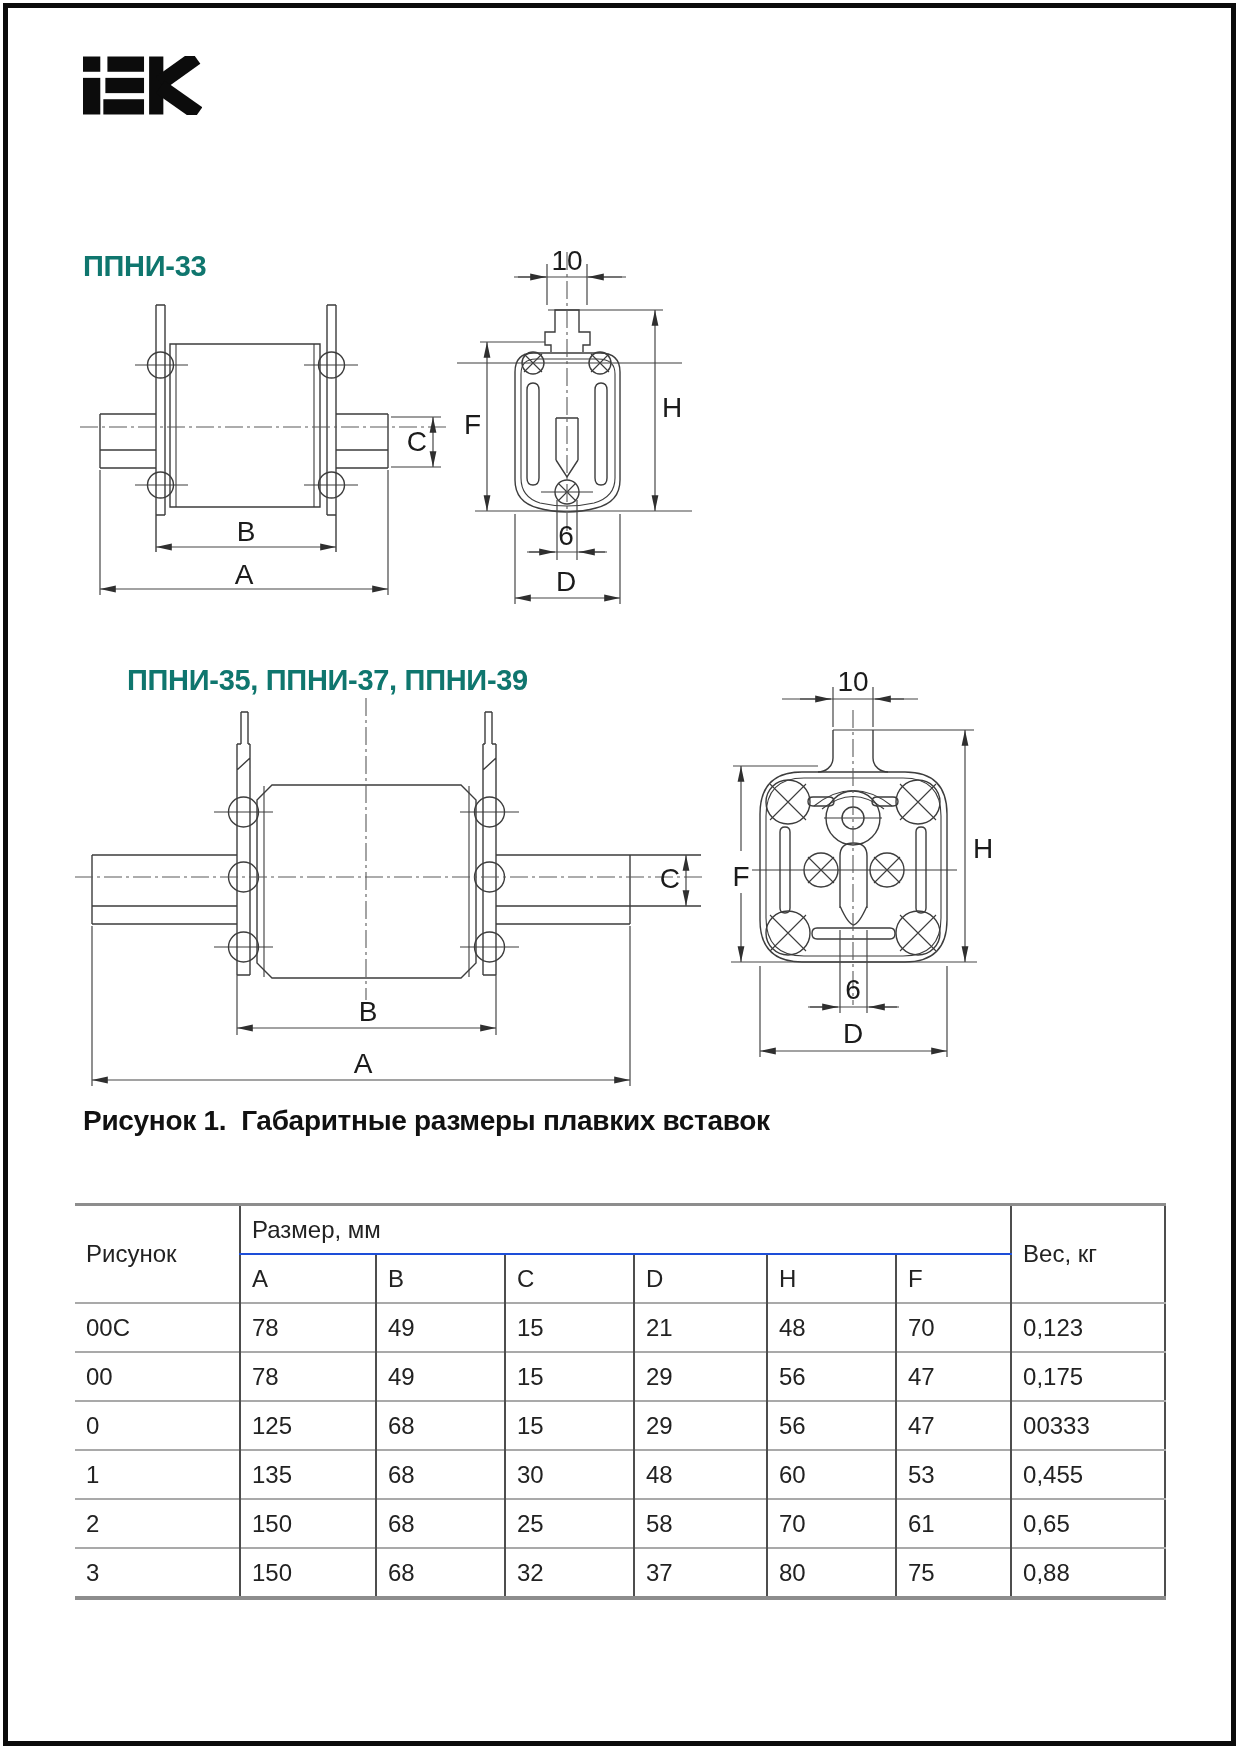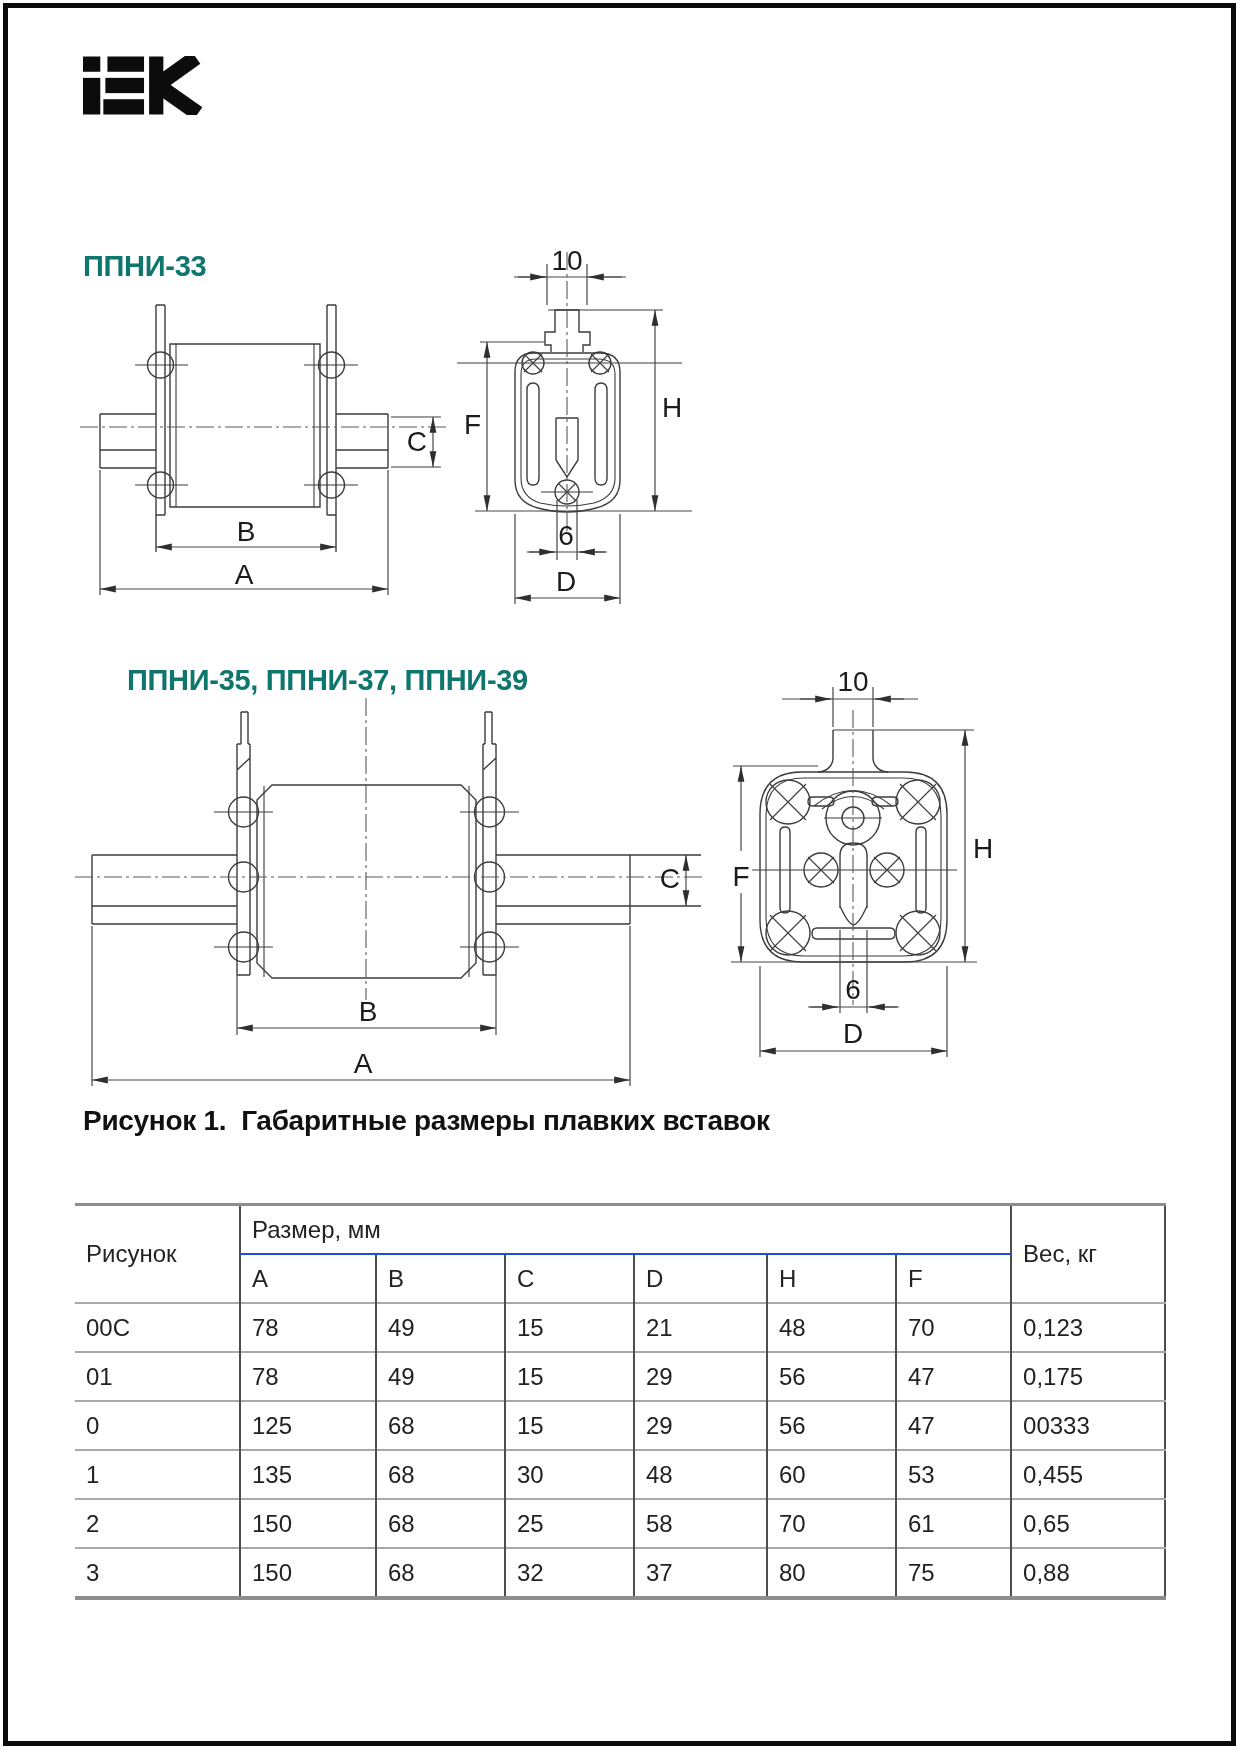--- a/index.html
+++ b/index.html
@@ -215,21 +215,21 @@
         <td>00C</td>
         <td class="vl">78</td>
         <td class="vl">49</td>
         <td class="vl">15</td>
         <td class="vl">21</td>
         <td class="vl">48</td>
         <td class="vl">70</td>
         <td class="vl">0,123</td>
       </tr>
       <tr>
-        <td>01</td>
+        <td>00</td>
         <td class="vl">78</td>
         <td class="vl">49</td>
         <td class="vl">15</td>
         <td class="vl">29</td>
         <td class="vl">56</td>
         <td class="vl">47</td>
         <td class="vl">0,175</td>
       </tr>
       <tr>
         <td>0</td>

